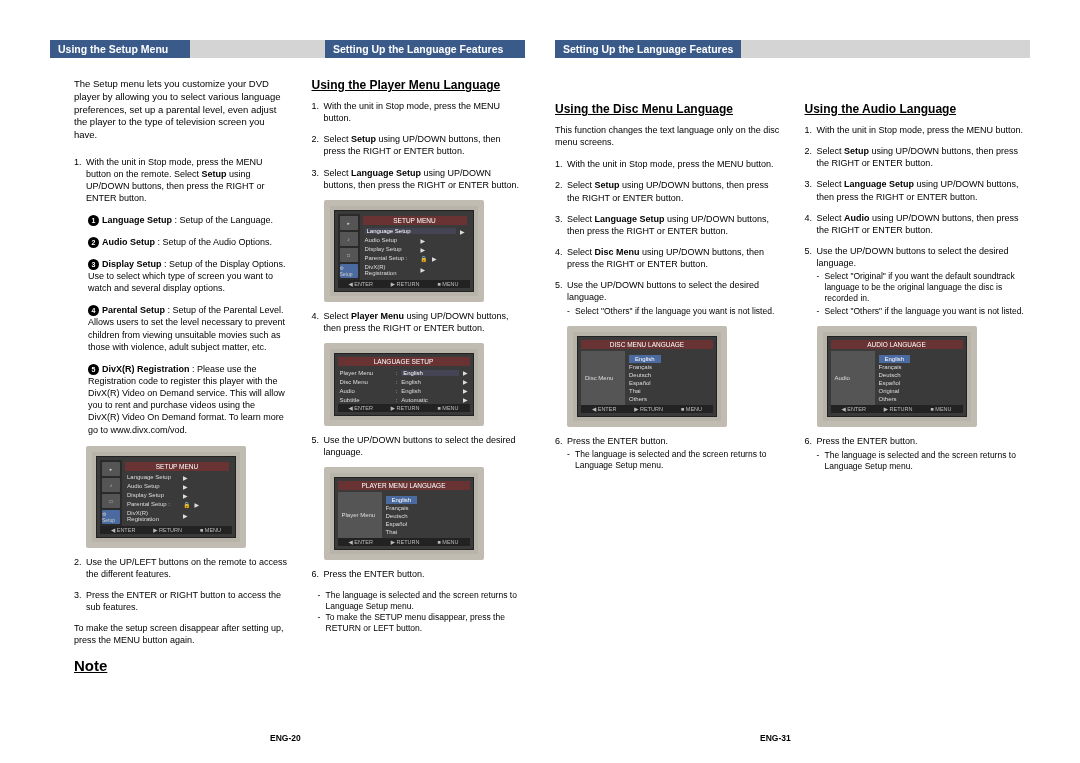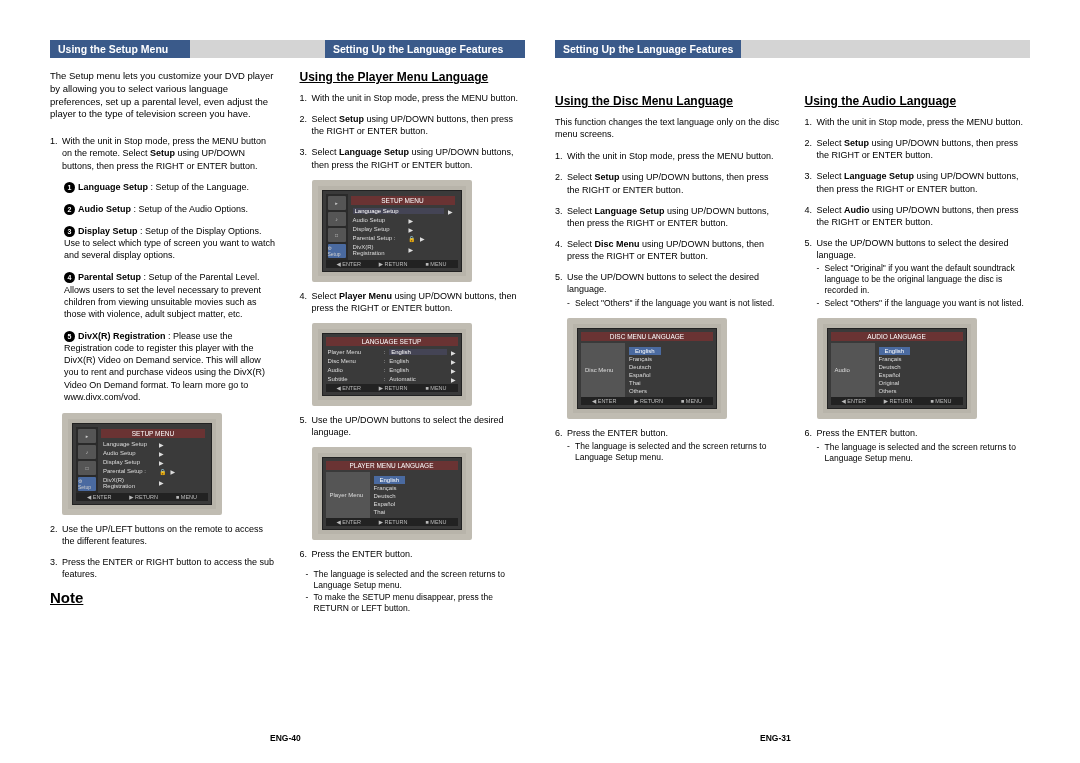--- a/index.html
+++ b/index.html
@@ -9,21 +9,21 @@
     width: 1080px;
     height: 763px;
     padding: 40px 50px 30px 50px;
     font-size: 9px;
     color: #000;
     position: relative;
   }
   .spread { display: flex; gap: 30px; height: 100%; }
   .page-left, .page-right { flex: 1; display: flex; gap: 24px; }
   .col { flex: 1; }
-  .header-bar { display: flex; margin-bottom: 12px; height: 18px; }
+  .header-bar { display: flex; margin-bottom: 20px; height: 18px; }
   .header-blue {
     background: #3a5a8a;
     color: #fff;
     font-size: 10.5px;
     font-weight: bold;
     padding: 3px 8px;
     display: flex;
     align-items: center;
     white-space: nowrap;
   }
@@ -94,21 +94,21 @@
 <div class="spread">
 
   <div class="page-left">
     <div class="col">
       <div class="header-bar">
         <div class="header-blue">Using the Setup Menu</div>
         <div class="header-grey"></div>
         <div class="header-blue lang">Setting Up the Language Features</div>
       </div>
       <div style="display:flex; gap:24px;">
-        <div style="flex:1;">
+        <div style="flex:1;margin-left:24px;">
           <p class="intro">The Setup menu lets you customize your DVD player by allowing you to select various language preferences, set up a parental level, even adjust the player to the type of television screen you have.</p>
           <ol class="steps">
             <li><span>With the unit in Stop mode, press the MENU button on the remote. Select <b>Setup</b> using UP/DOWN buttons, then press the RIGHT or ENTER button.</span></li>
           </ol>
           <ul class="bullets">
             <li><span class="circnum">1</span><b>Language Setup</b><span> : Setup of the Language.</span></li>
             <li><span class="circnum">2</span><b>Audio Setup</b><span> : Setup of the Audio Options.</span></li>
             <li><span class="circnum">3</span><b>Display Setup</b><span> : Setup of the Display Options. Use to select which type of screen you want to watch and several display options.</span></li>
             <li><span class="circnum">4</span><b>Parental Setup</b><span> : Setup of the Parental Level. Allows users to set the level necessary to prevent children from viewing unsuitable movies such as those with violence, adult subject matter, etc.</span></li>
             <li><span class="circnum">5</span><b>DivX(R) Registration</b><span> : Please use the Registration code to register this player with the DivX(R) Video on Demand service.
@@ -154,20 +154,21 @@
                   <span>▶ RETURN</span>
                   <span>■ MENU</span>
                 </div>
             </div>
           </div>
 
           <ol class="steps" start="2" style="counter-reset: item 1;">
             <li>Use the UP/LEFT buttons on the remote to access the different features.</li>
             <li>Press the ENTER or RIGHT button to access the sub features.</li>
           </ol>
+          <p class="para">To make the setup screen disappear after setting up, press the MENU button again.</p>
           <p class="note-label">Note</p>
         </div>
 
         <div style="flex:1;">
           <p class="subhead">Using the Player Menu Language</p>
           <ol class="steps">
             <li>With the unit in Stop mode, press the MENU button.</li>
             <li>Select <b>Setup</b> using UP/DOWN buttons, then press the RIGHT or ENTER button.</li>
             <li>Select <b>Language Setup</b> using UP/DOWN buttons, then press the RIGHT or ENTER button.</li>
           </ol>
@@ -374,14 +375,14 @@
         <ol class="steps" style="counter-reset: item 5;">
           <li><span>Press the ENTER button.</span>
             <div class="subnote2">The language is selected and the screen returns to Language Setup menu.</div>
           </li>
         </ol>
       </div>
     </div>
   </div>
 </div>
 
-<div class="page-num left">ENG-40</div>
+<div class="page-num left">ENG-20</div>
 <div class="page-num right">ENG-31</div>
 
 </body></html>

